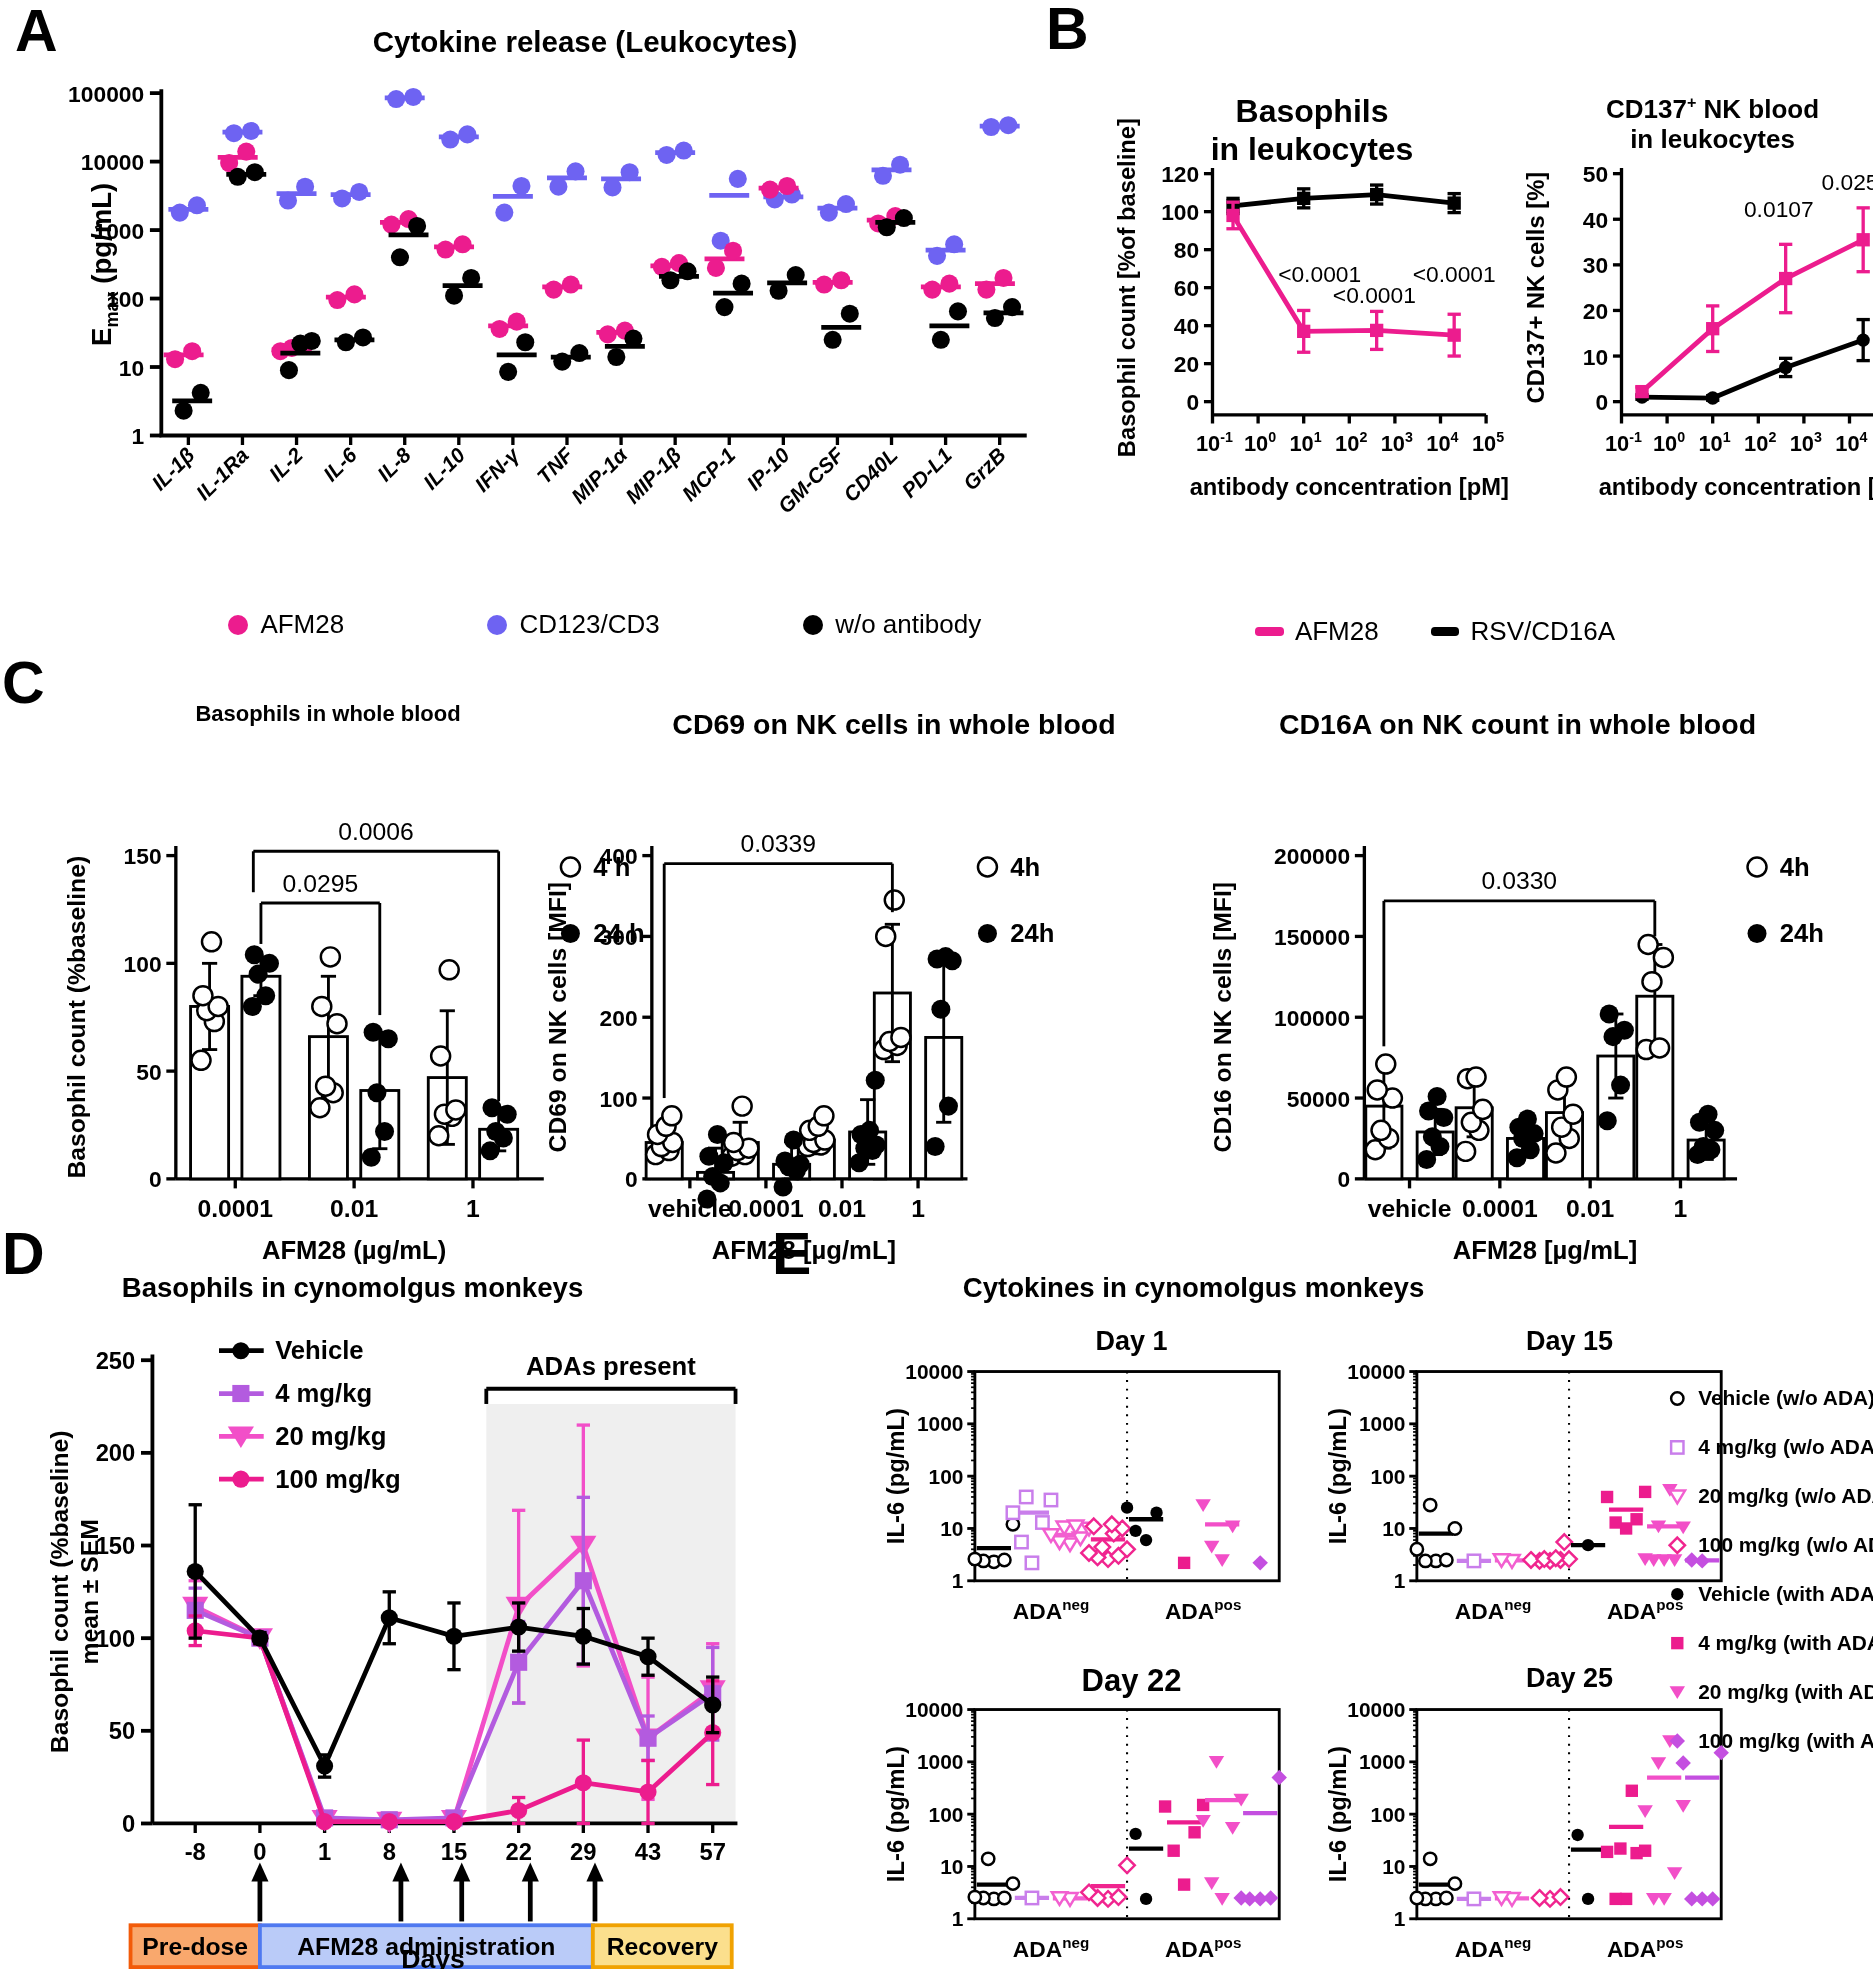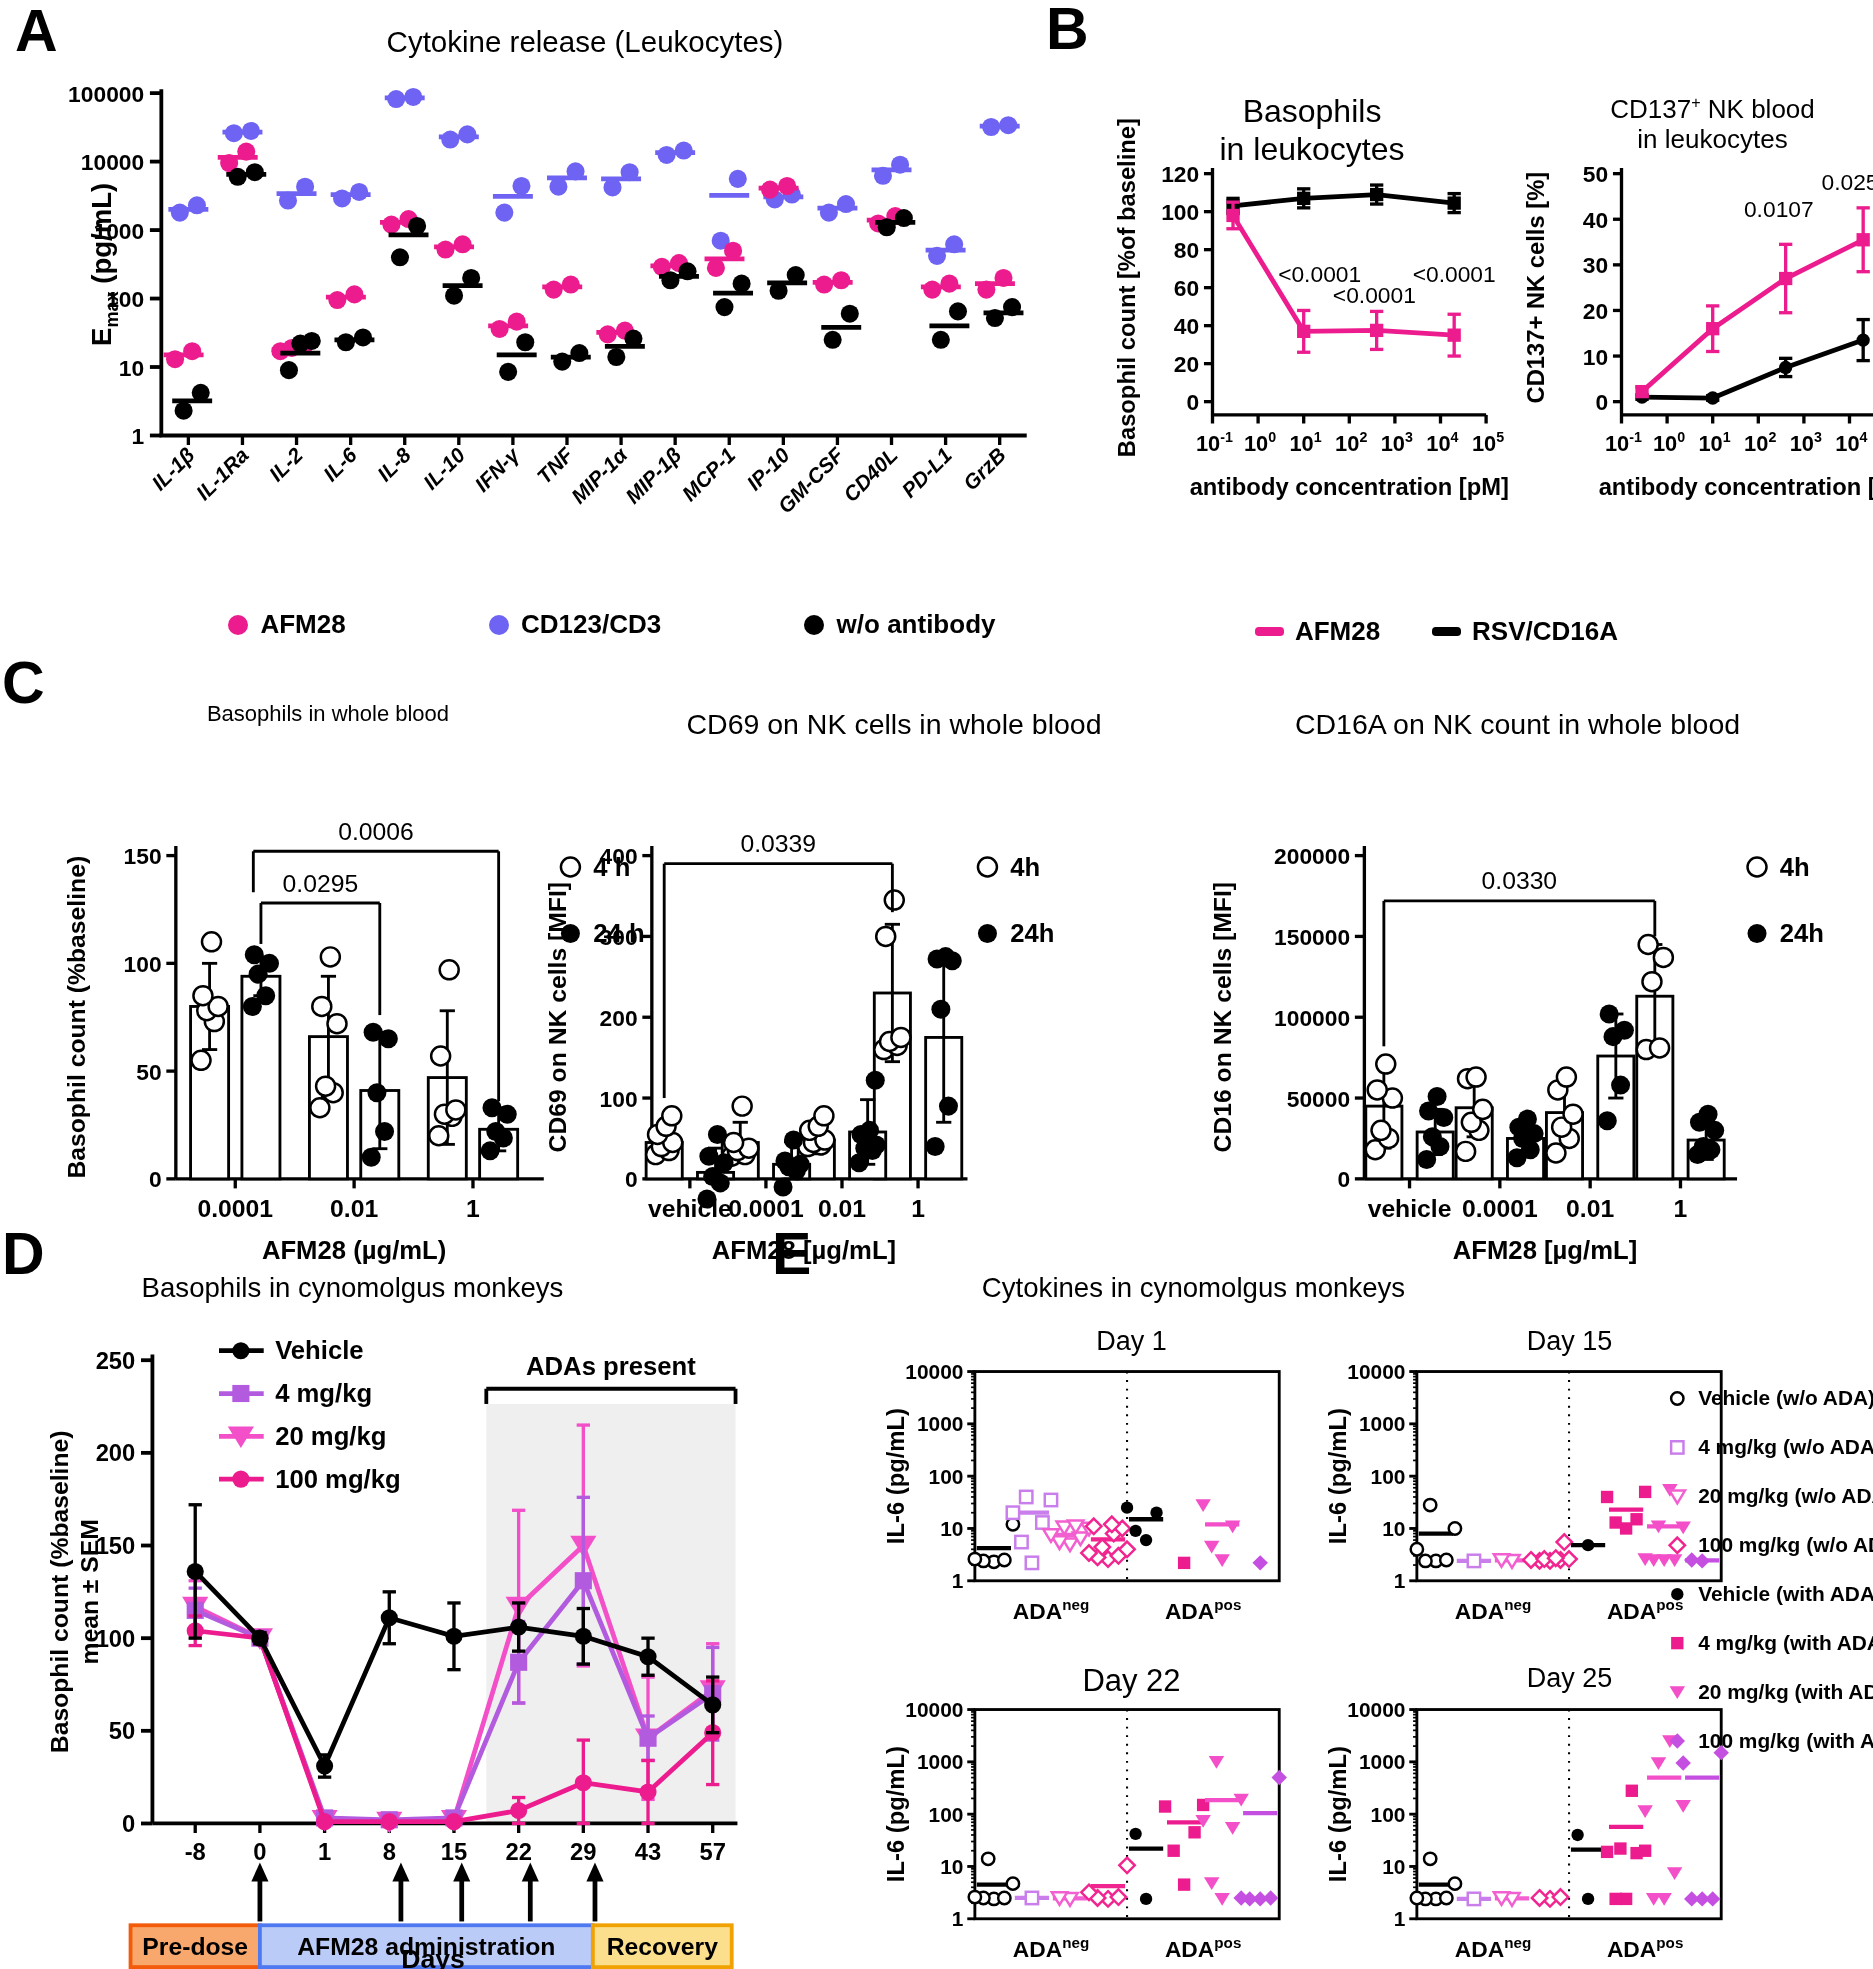--- a/index.html
+++ b/index.html
@@ -1,21 +1,21 @@
 <!DOCTYPE html>
 <html style="font-size:15px"><head>
 <meta charset="utf-8">
 <style>
   html,body{margin:0;padding:0;background:#fff}
   .fig{position:relative;width:1874px;height:1970px;background:#fff;
        font-family:"Liberation Sans",sans-serif;color:#000;overflow:hidden}
   .pl{position:absolute;font-size:59px;font-weight:bold;line-height:1}
-  .ct{position:absolute;font-weight:normal;text-align:center;line-height:1.18}
+  .ct{position:absolute;font-weight:bold;text-align:center;line-height:1.18}
   svg{position:absolute;overflow:visible}
-  .legend-row{position:absolute;display:flex;align-items:flex-start;font-weight:bold}
+  .legend-row{position:absolute;display:flex;align-items:flex-start;font-weight:normal}
   .legend-row .item{display:flex;align-items:center}
   .dot{width:20px;height:20px;border-radius:50%;display:inline-block;margin-right:12.4px}
   .sw{width:28.5px;height:8.6px;border-radius:3.8px;display:inline-block;margin-right:11.4px}
   .pre{white-space:pre-line}
   sup{font-size:0.62em}
 </style>
 </head>
 <body>
 
 <div class="fig">

